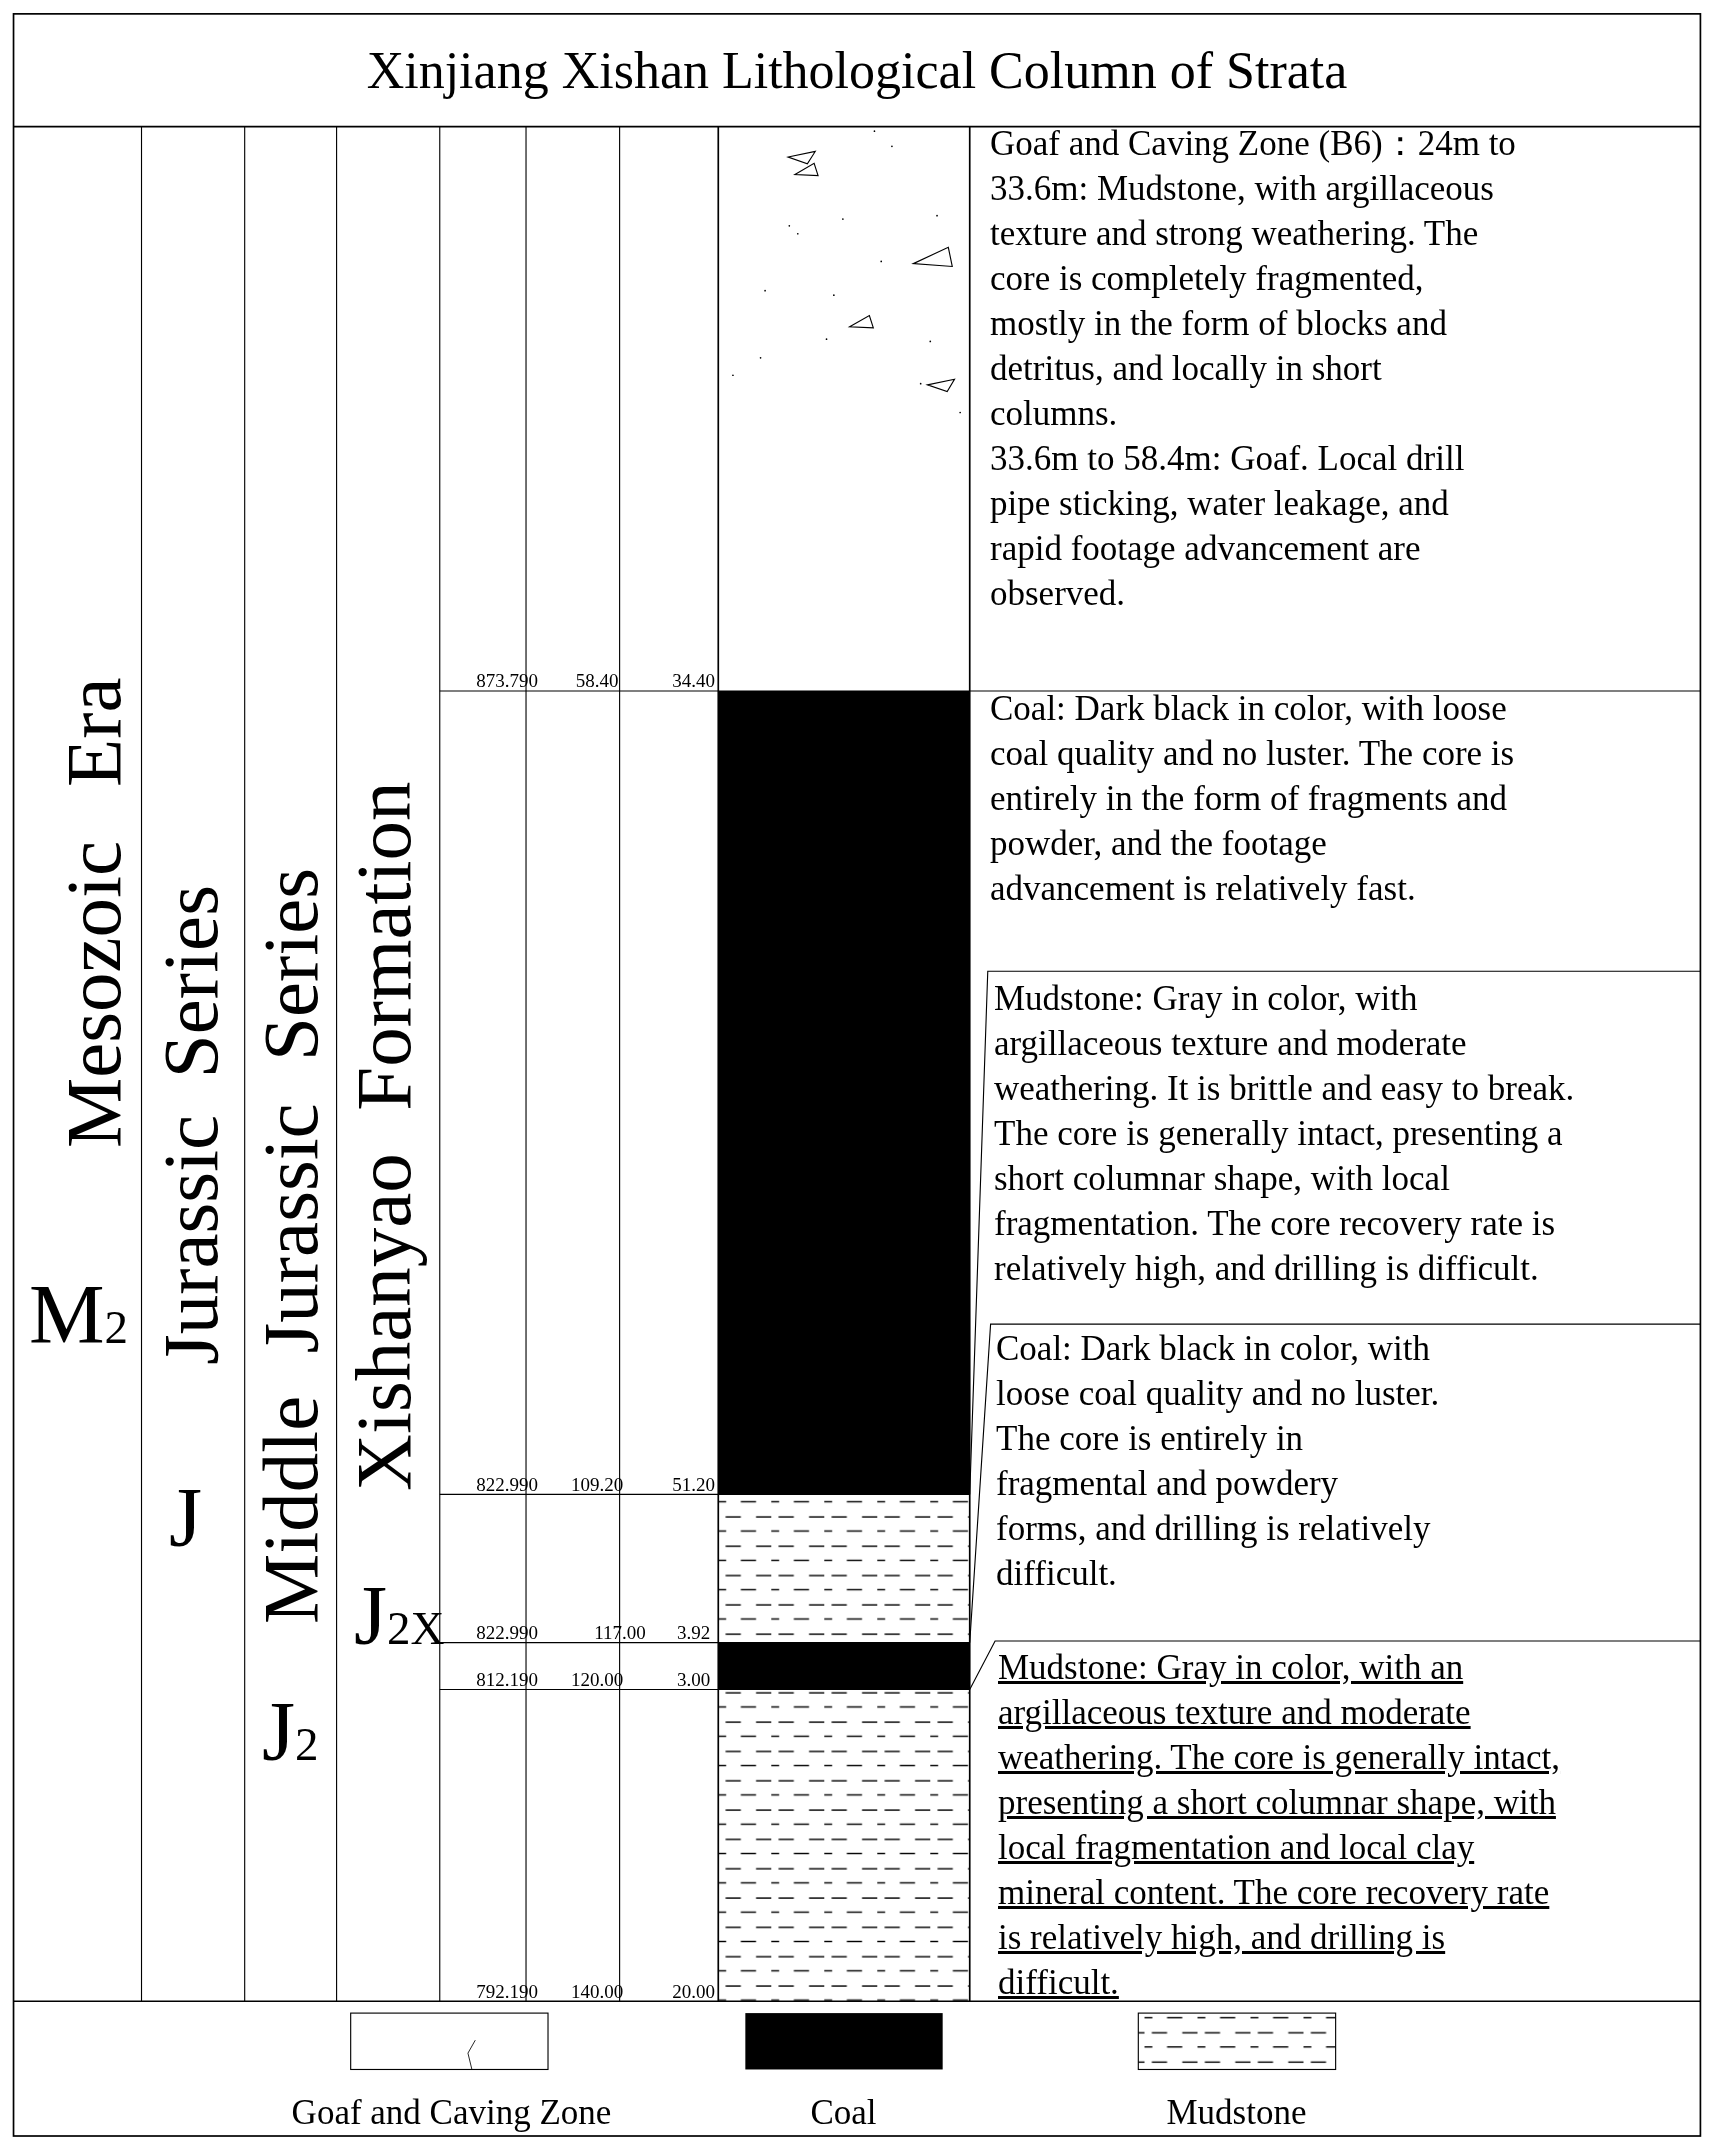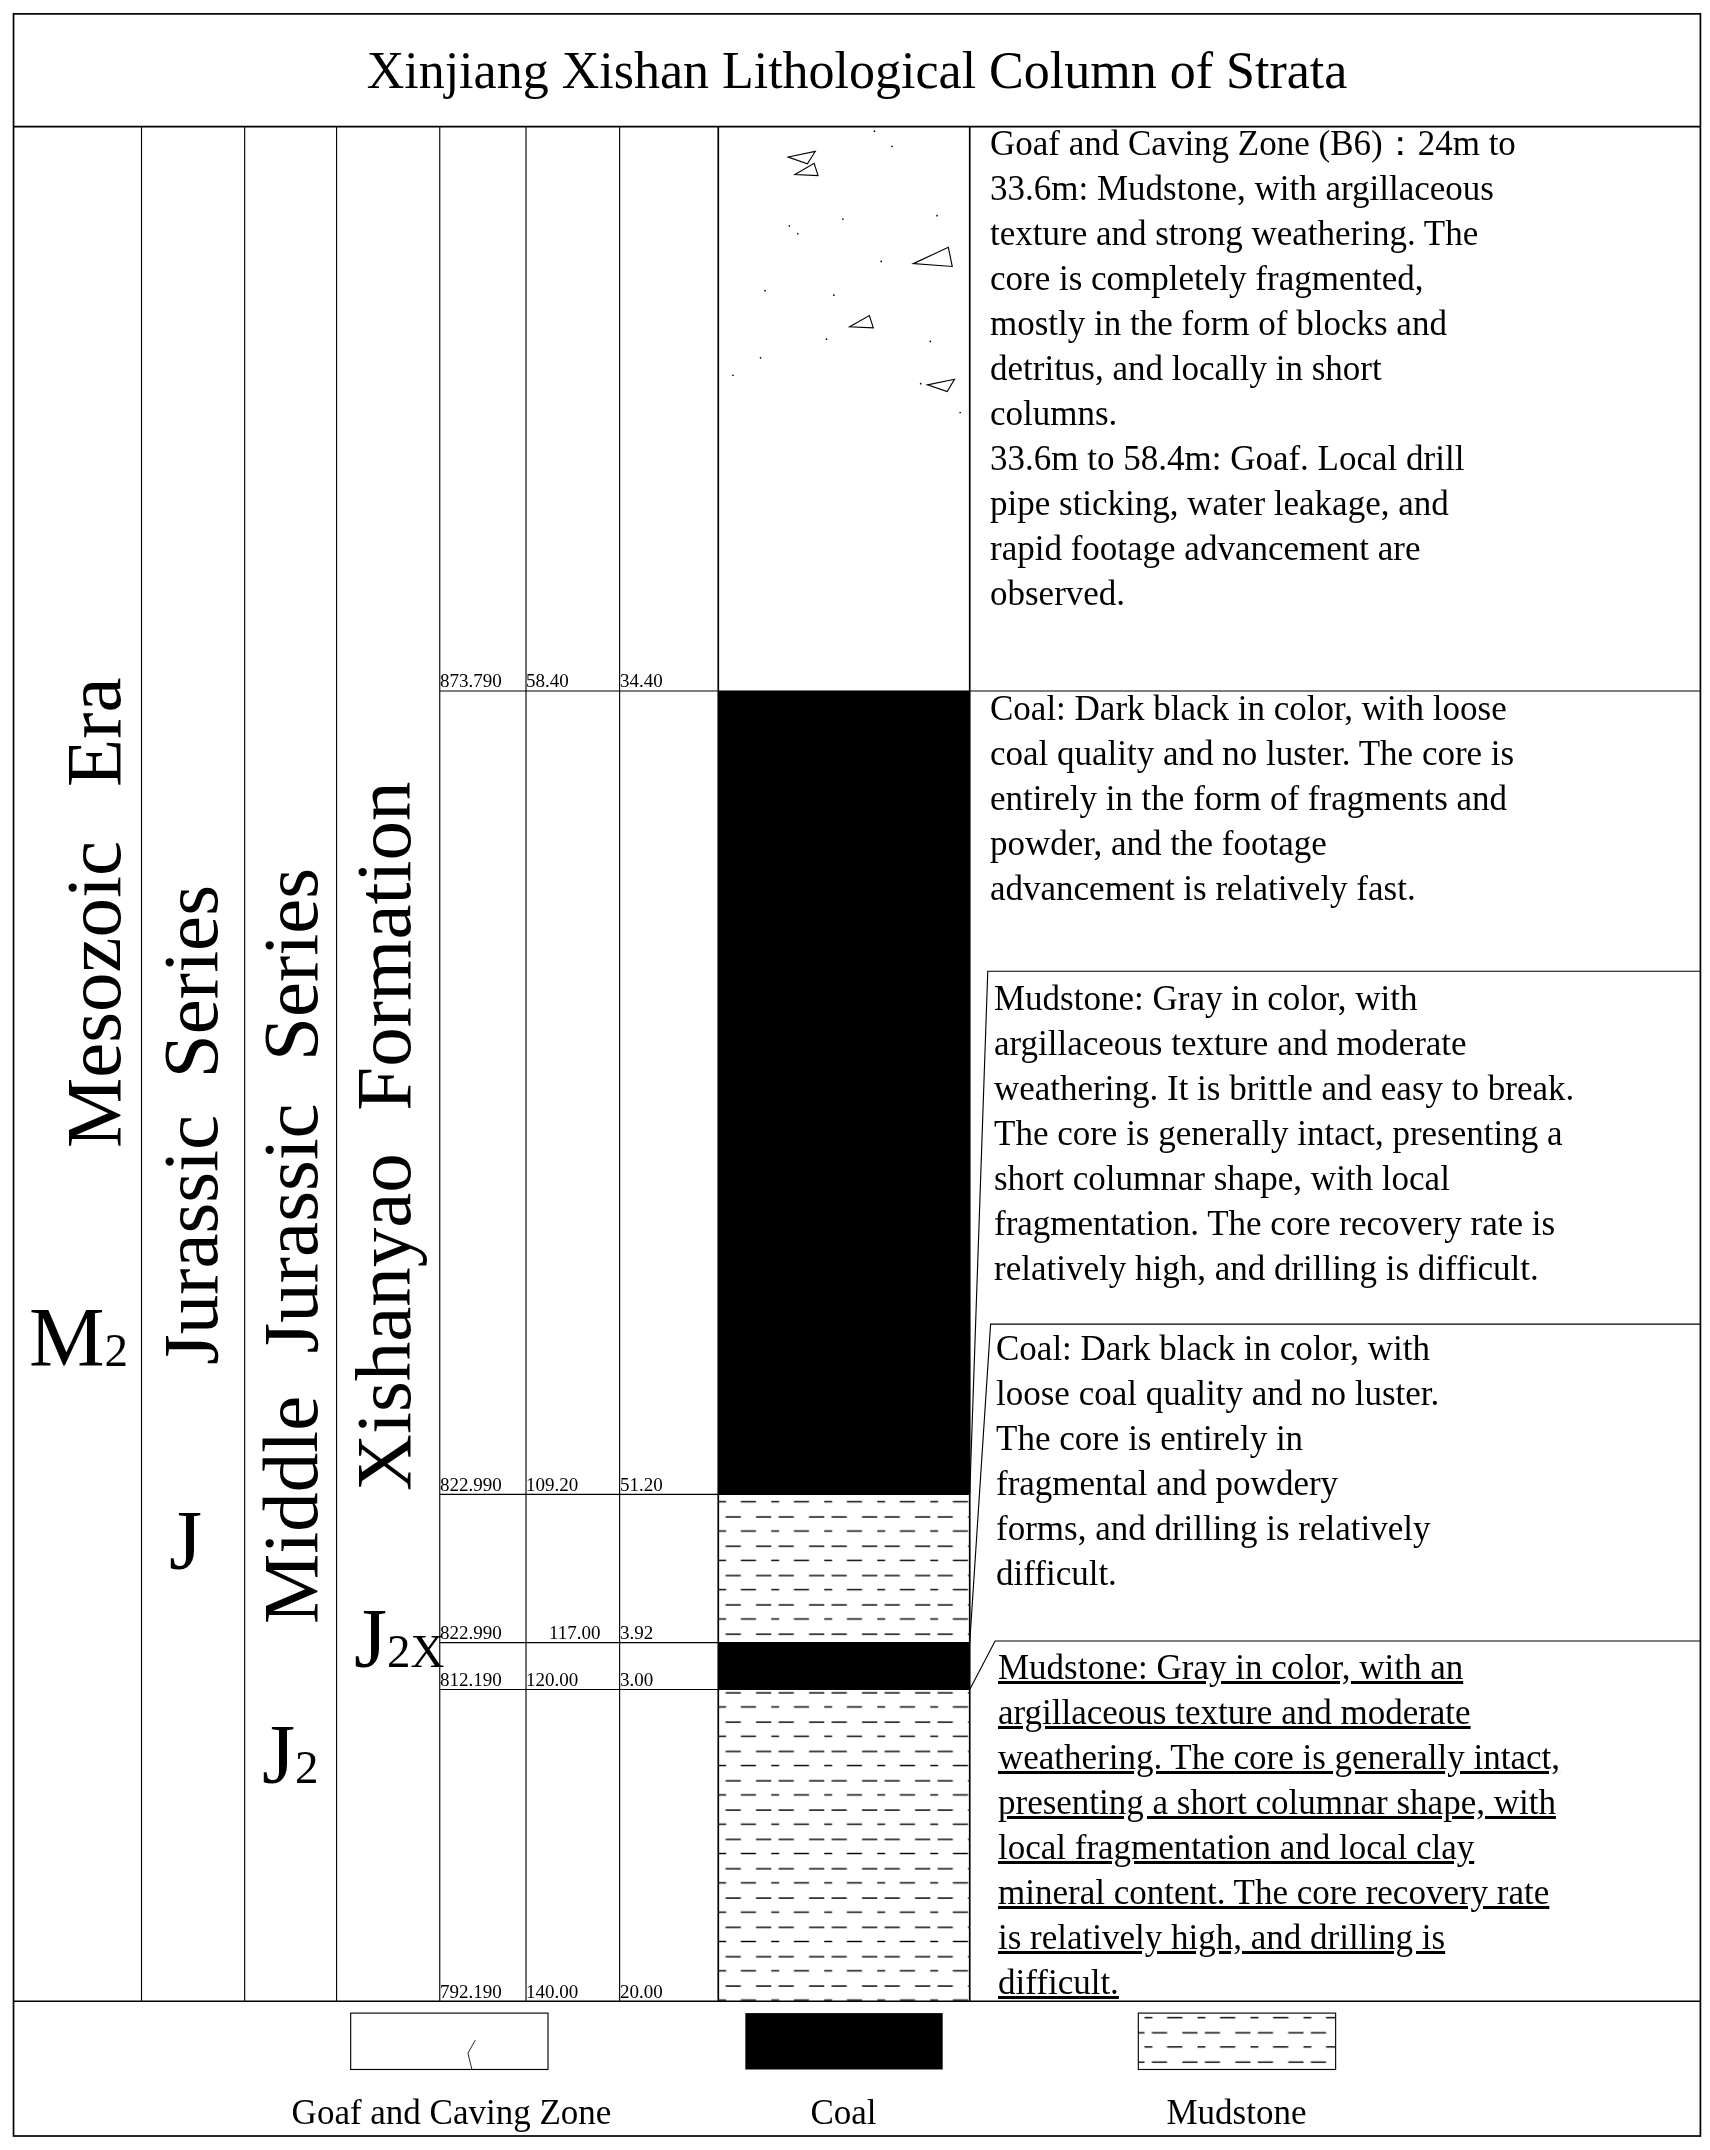--- a/index.html
+++ b/index.html
@@ -4,23 +4,23 @@
 <style>
   html, body { margin:0; padding:0; background:#ffffff; }
   body { width:1710px; height:2151px; position:relative; overflow:hidden;
          font-family:"Liberation Serif","DejaVu Serif",serif; color:#000; }
   svg.frame { position:absolute; left:0; top:0; }
   .title { position:absolute; left:13.5px; top:13.5px; width:1687px; height:113px;
            display:flex; align-items:center; justify-content:center;
            font-size:52px; letter-spacing:0px; }
   .vtext { position:absolute; white-space:nowrap; transform-origin:0 0;
            transform:rotate(-90deg); font-size:78px; line-height:1; }
-  .code { position:absolute; font-size:85px; line-height:1; white-space:nowrap;margin-top:23px; }
+  .code { position:absolute; font-size:85px; line-height:1; white-space:nowrap; }
   .code sub { font-size:47px; vertical-align:baseline; position:relative; top:0; }
-  .num { position:absolute; font-size:19px; line-height:1; white-space:nowrap; }
+  .num { position:absolute; font-size:19px; line-height:1; text-align:center; white-space:nowrap;margin-left:24px; }
   .desc { position:absolute; font-size:35px; line-height:45px; white-space:pre-line; }
   .legend-label { position:absolute; font-size:35px; line-height:1; white-space:nowrap; text-align:center; }
 </style>
 </head>
 <body>
 
 <svg class="frame" width="1710" height="2151" viewBox="0 0 3033 3814">
   <defs>
     <pattern id="mud" x="1274" y="2650" width="94" height="52" patternUnits="userSpaceOnUse">
       <line x1="0" y1="13" x2="14" y2="13" stroke="#000" stroke-width="2.5"></line>

